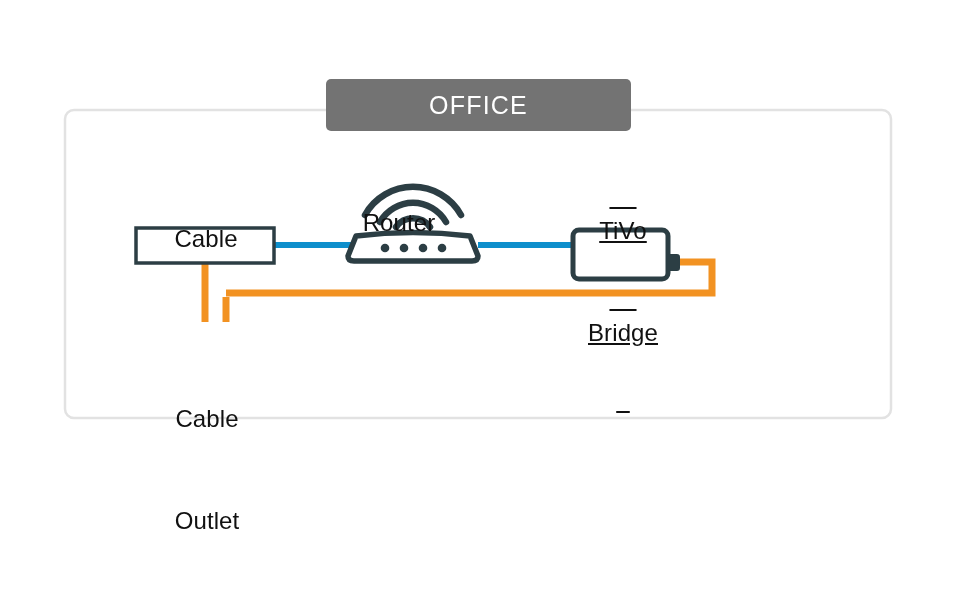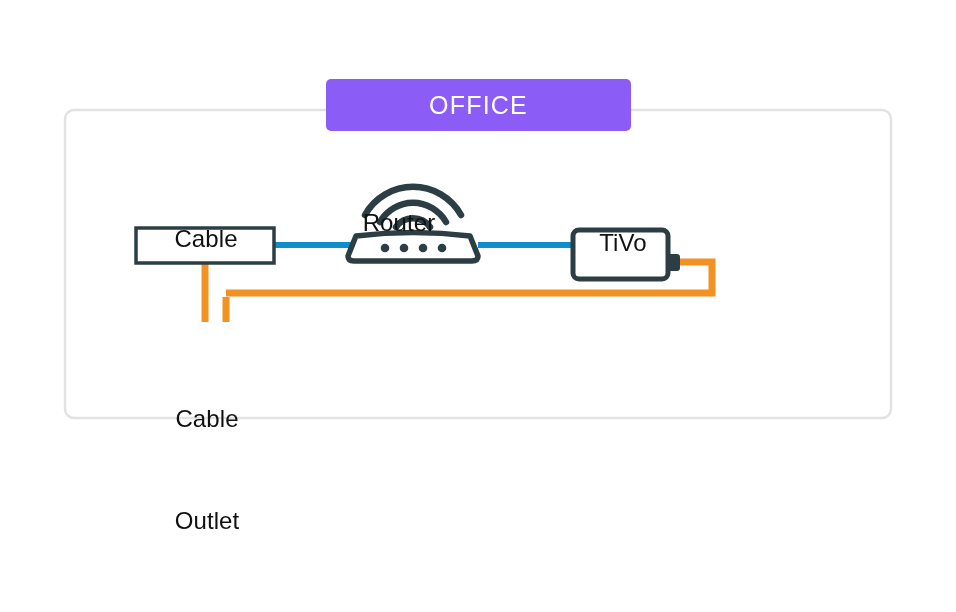--- a/index.html
+++ b/index.html
@@ -46,35 +46,36 @@
     top: 154px;
     width: 200px;
   }
   #label-router {
     left: 299px;
     top: 138px;
     width: 200px;
   }
   #label-tivo-bridge {
     left: 523px;
-    top: 158px;
+    top: 146px;
     width: 200px;
+    text-decoration: underline;
   }
   #label-cable-outlet {
     left: 107px;
     top: 334px;
     width: 200px;
   }
   #office-badge {
     position: absolute;
     left: 326px;
     top: 79px;
     width: 305px;
     height: 52px;
-    background: #8b5cf6;
+    background: #737373;
     border-radius: 5px;
     display: flex;
     align-items: center;
     justify-content: center;
   }
   #office-badge-text {
     color: #ffffff;
     font-family: "Liberation Sans", sans-serif;
     font-size: 25px;
     letter-spacing: 1.2px;
@@ -138,20 +139,21 @@
   <div class="node-label" id="label-cable-modem">
     <div>Cable</div>
   </div>
 
   <div class="node-label" id="label-router">
     <div>Router</div>
   </div>
 
   <div class="node-label" id="label-tivo-bridge">
     <div>TiVo</div>
+    <div>Bridge</div>
   </div>
 
   <div class="node-label" id="label-cable-outlet">
     <div>Cable</div>
     <div>Outlet</div>
   </div>
 
 </div>
 
 </body></html>

